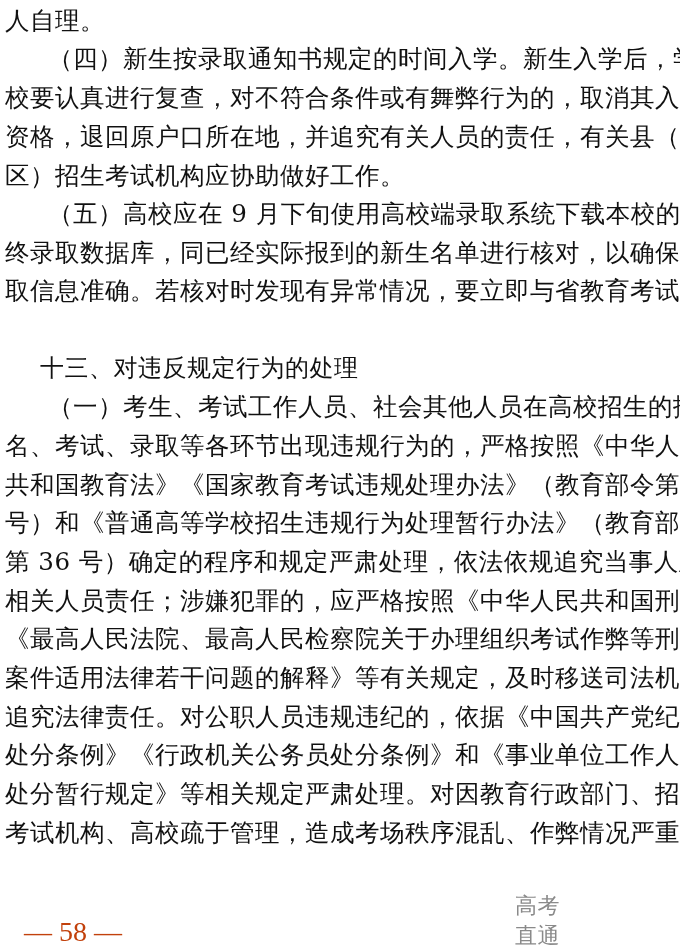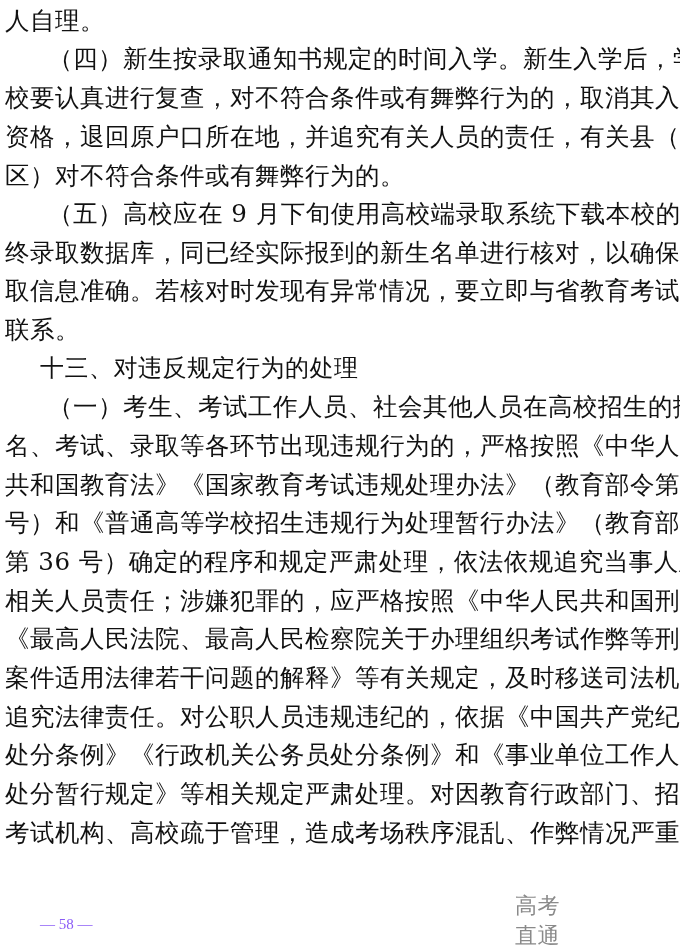--- a/index.html
+++ b/index.html
@@ -43,41 +43,40 @@
     position: absolute;
     left: 515px;
     top: 891px;
     font-family: Liberation Sans, sans-serif;
     font-size: 22px;
     color: #8a8a8a;
     letter-spacing: 0.5px;
   }
   .page-number {
     position: absolute;
-    left: 40px;
+    left: 24px;
     top: 916px;
     font-family: "Liberation Serif", "DejaVu Serif", serif;
-    font-size: 15px;
-    color: #8b5cf6;
+    font-size: 28px;
+    color: #c2410c;
     white-space: pre;
   }
 </style>
 </head>
 <body>
 
 <div class="page">
   <div class="line" style="top:2px">人自理。</div>
   <div class="line indent" style="top:40px">（四）新生按录取通知书规定的时间入学。新生入学后，学</div>
   <div class="line" style="top:79px">校要认真进行复查，对不符合条件或有舞弊行为的，取消其入学</div>
   <div class="line" style="top:118px">资格，退回原户口所在地，并追究有关人员的责任，有关县（市、</div>
-  <div class="line" style="top:157px">区）对不符合条件或有舞弊行为的。</div>
+  <div class="line" style="top:157px">区）招生考试机构应协助做好工作。</div>
   <div class="line indent" style="top:195px">（五）高校应在 9 月下旬使用高校端录取系统下载本校的最</div>
   <div class="line" style="top:234px">终录取数据库，同已经实际报到的新生名单进行核对，以确保录</div>
   <div class="line" style="top:272px">取信息准确。若核对时发现有异常情况，要立即与省教育考试院</div>
-  <div class="line" style="top:311px">联系。</div>
   <div class="line heading" style="top:349px">十三、对违反规定行为的处理</div>
   <div class="line indent" style="top:388px">（一）考生、考试工作人员、社会其他人员在高校招生的报</div>
   <div class="line" style="top:427px">名、考试、录取等各环节出现违规行为的，严格按照《中华人民</div>
   <div class="line" style="top:466px">共和国教育法》《国家教育考试违规处理办法》（教育部令第 33</div>
   <div class="line" style="top:504px">号）和《普通高等学校招生违规行为处理暂行办法》（教育部令</div>
   <div class="line" style="top:543px">第 36 号）确定的程序和规定严肃处理，依法依规追究当事人及</div>
   <div class="line" style="top:582px">相关人员责任；涉嫌犯罪的，应严格按照《中华人民共和国刑法》</div>
   <div class="line" style="top:620px">《最高人民法院、最高人民检察院关于办理组织考试作弊等刑事</div>
   <div class="line" style="top:659px">案件适用法律若干问题的解释》等有关规定，及时移送司法机关</div>
   <div class="line" style="top:698px">追究法律责任。对公职人员违规违纪的，依据《中国共产党纪律</div>

